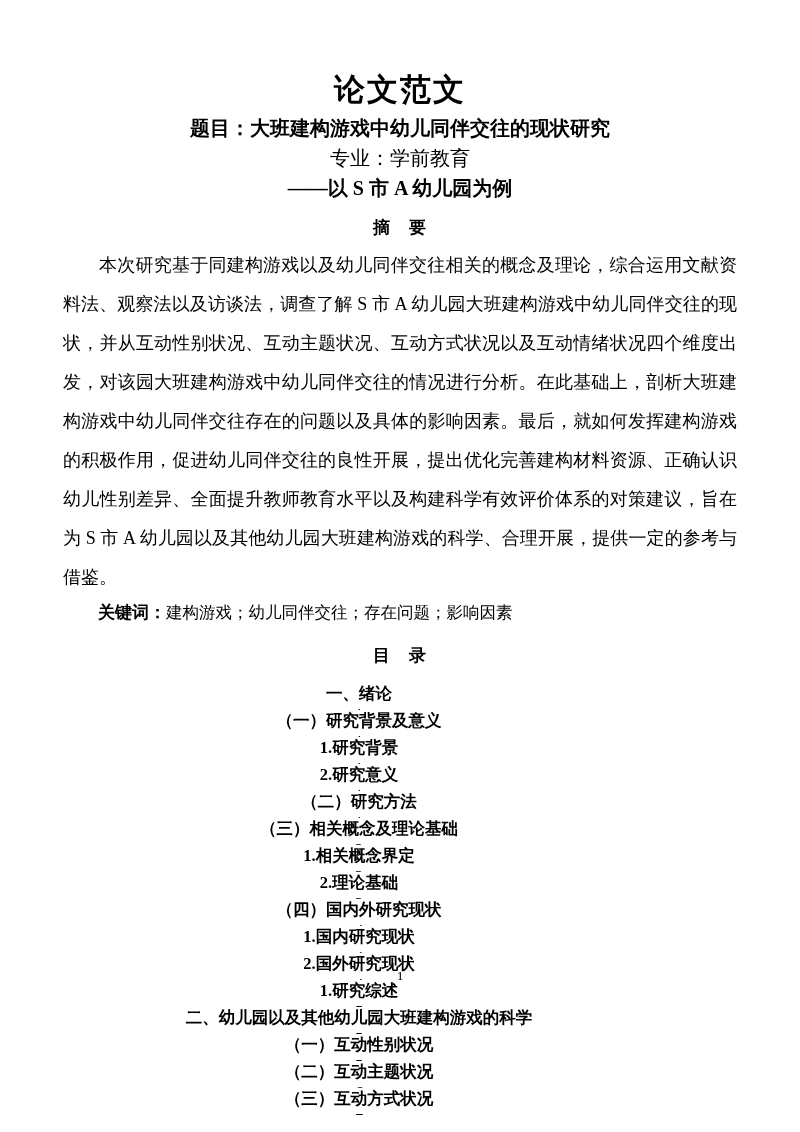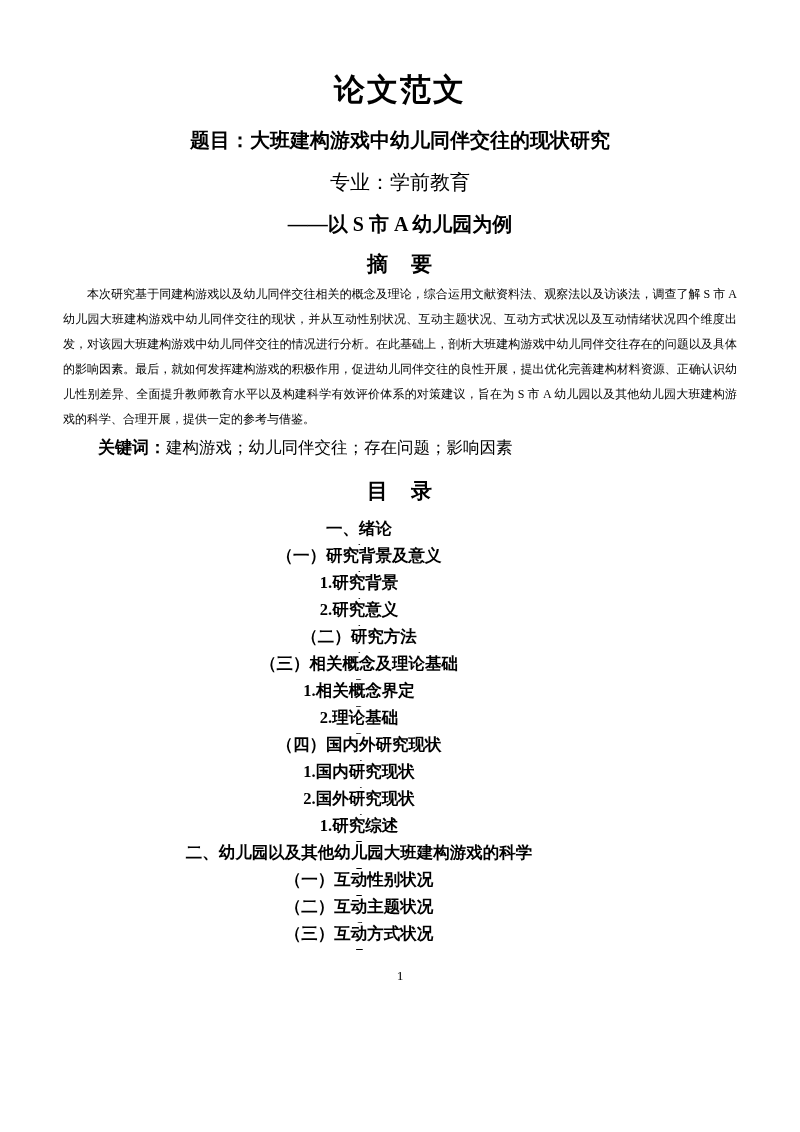--- a/index.html
+++ b/index.html
@@ -23,37 +23,37 @@
     font-size: 31px;
     font-weight: bold;
     line-height: 40px;
     letter-spacing: 2px;
   }
   .subtitle {
     text-align: center;
     font-size: 20px;
     font-weight: bold;
     line-height: 24px;
-    margin-top: 18px;
+    margin-top: 6px;
   }
   .subtitle.normal-weight {
     font-weight: normal;
   }
   .section-heading {
     text-align: center;
-    font-size: 21px;
+    font-size: 17px;
     font-weight: bold;
     line-height: 26px;
     margin-top: 15px;
     letter-spacing: 1px;
   }
   .abstract-body {
     margin: 5px 0 0 0;
-    font-size: 12px;
-    line-height: 25px;
+    font-size: 18px;
+    line-height: 39px;
     text-align: justify;
     text-indent: 2em;
   }
   .keywords-line {
     margin: 2px;
     font-size: 16.5px;
     line-height: 28.6px;
     text-indent: 2em;
   }
   .keywords-label {

